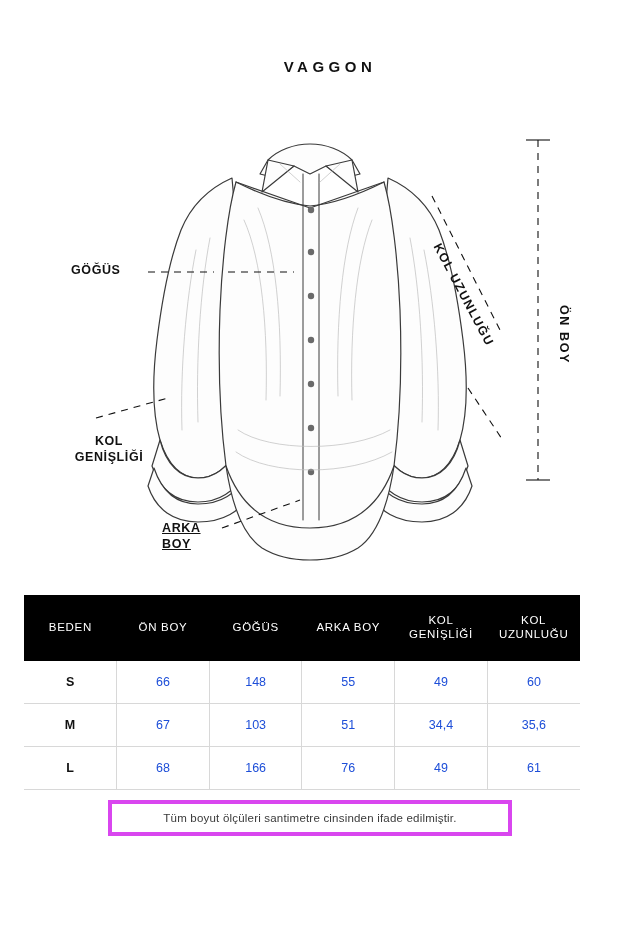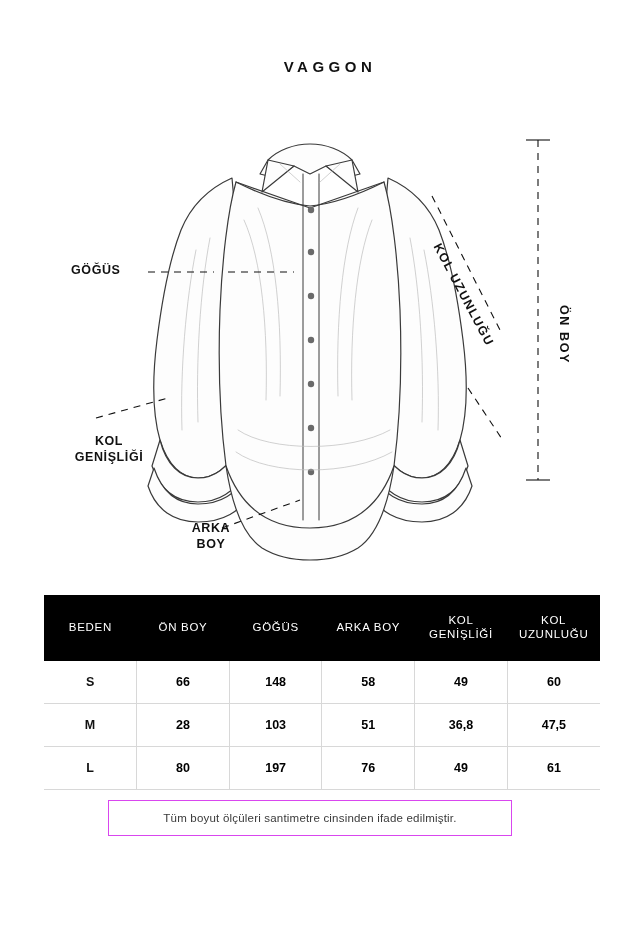--- a/index.html
+++ b/index.html
@@ -54,40 +54,40 @@
     font-weight: 700;
     letter-spacing: 0.6px;
     color: #111;
     line-height: 1.25;
   }
   #label-gogus { top: 263px; left: 71px; }
   #label-kol-genisligi {
     top: 434px; left: 54px; width: 110px; text-align: center;
   }
   #label-arka-boy {
-    top: 521px; left: 162px; width: 98px; text-align: center;
+    top: 521px; left: 162px; width: 98px; text-align: left; text-decoration: underline;
   }
   #label-on-boy {
     top: 305px; left: 555px;
     writing-mode: vertical-rl;
     letter-spacing: 1.6px;
   }
   #label-kol-uzunlugu {
     top: 238px; left: 455px;
     writing-mode: vertical-rl;
     transform: rotate(-28deg);
     transform-origin: center;
     letter-spacing: 1.2px;
   }
 
   
   .table-wrap {
     position: absolute;
     top: 595px;
-    left: 44px;
+    left: 24px;
     width: 556px;
   }
   table.size-table {
     border-collapse: collapse;
     width: 100%;
     table-layout: fixed;
   }
   table.size-table thead th {
     background: #000;
     color: #fff;
@@ -101,41 +101,40 @@
     border: none;
   }
   table.size-table thead th .th2 {
     display: block;
     line-height: 1.2;
   }
   table.size-table tbody td {
     font-size: 12.5px;
     text-align: center;
     padding: 8px 2px;
-    color: #000000;
+    color: #1d4ed8;
     border-bottom: 1px solid #d8d8d8;
     border-right: 1px solid #d8d8d8;
     height: 26px;
-    font-weight: bold;
   }
   table.size-table tbody td:last-child { border-right: none; }
   table.size-table tbody td.size-cell {
     font-weight: 700;
     color: #111;
   }
   table.size-table tbody tr:last-child td { border-bottom: 1px solid #d8d8d8; }
 
   
   .note {
     position: absolute;
     top: 800px;
     left: 108px;
     width: 404px;
     height: 36px;
-    border: 1px solid #d946ef;
+    border: 4px solid #d946ef;
     display: flex;
     align-items: center;
     justify-content: center;
     font-size: 11.5px;
     color: #3a3a3a;
     letter-spacing: 0.2px;
     box-sizing: border-box;
   }
 </style>
 </head>
@@ -271,36 +270,36 @@
             <span class="th2">KOL</span>
             <span class="th2">UZUNLUĞU</span>
           </th>
         </tr>
       </thead>
       <tbody>
         <tr>
           <td class="size-cell">S</td>
           <td>66</td>
           <td>148</td>
-          <td>58</td>
+          <td>55</td>
           <td>49</td>
           <td>60</td>
         </tr>
         <tr>
           <td class="size-cell">M</td>
-          <td>28</td>
+          <td>67</td>
           <td>103</td>
           <td>51</td>
-          <td>36,8</td>
-          <td>47,5</td>
+          <td>34,4</td>
+          <td>35,6</td>
         </tr>
         <tr>
           <td class="size-cell">L</td>
-          <td>80</td>
-          <td>197</td>
+          <td>68</td>
+          <td>166</td>
           <td>76</td>
           <td>49</td>
           <td>61</td>
         </tr>
       </tbody>
     </table>
   </div>
 
   <div class="note">Tüm boyut ölçüleri santimetre cinsinden ifade edilmiştir.</div>
 

